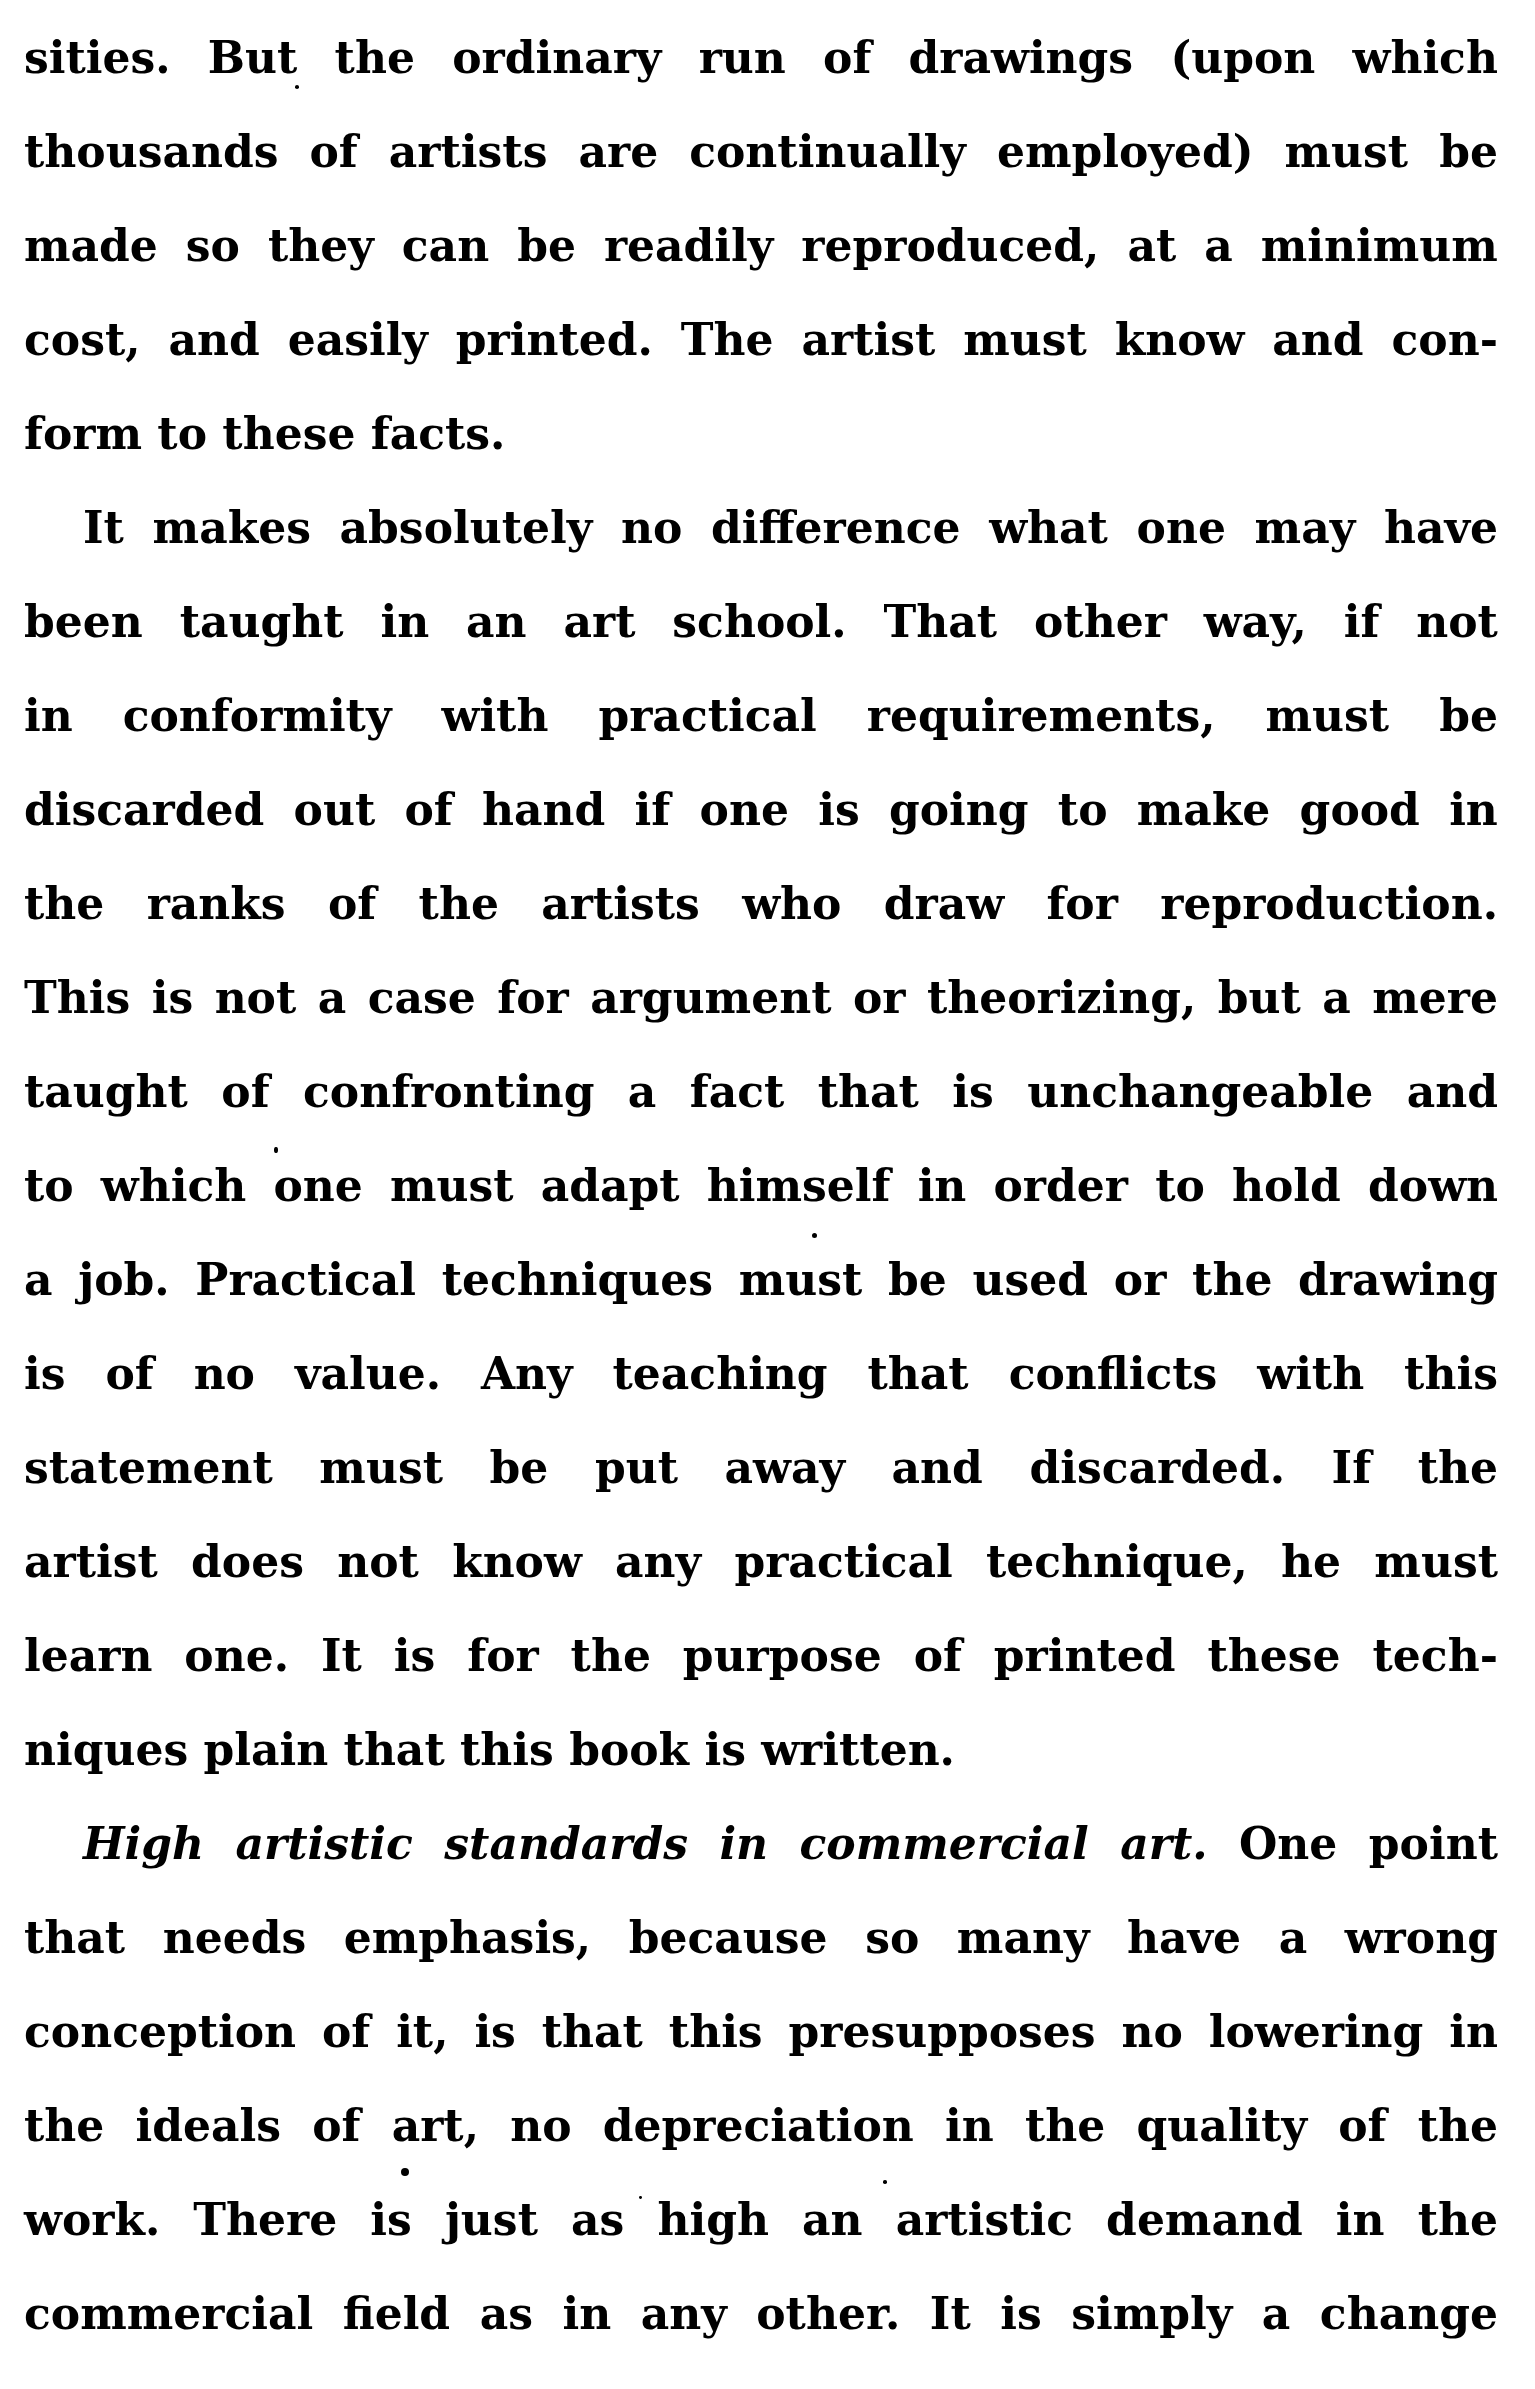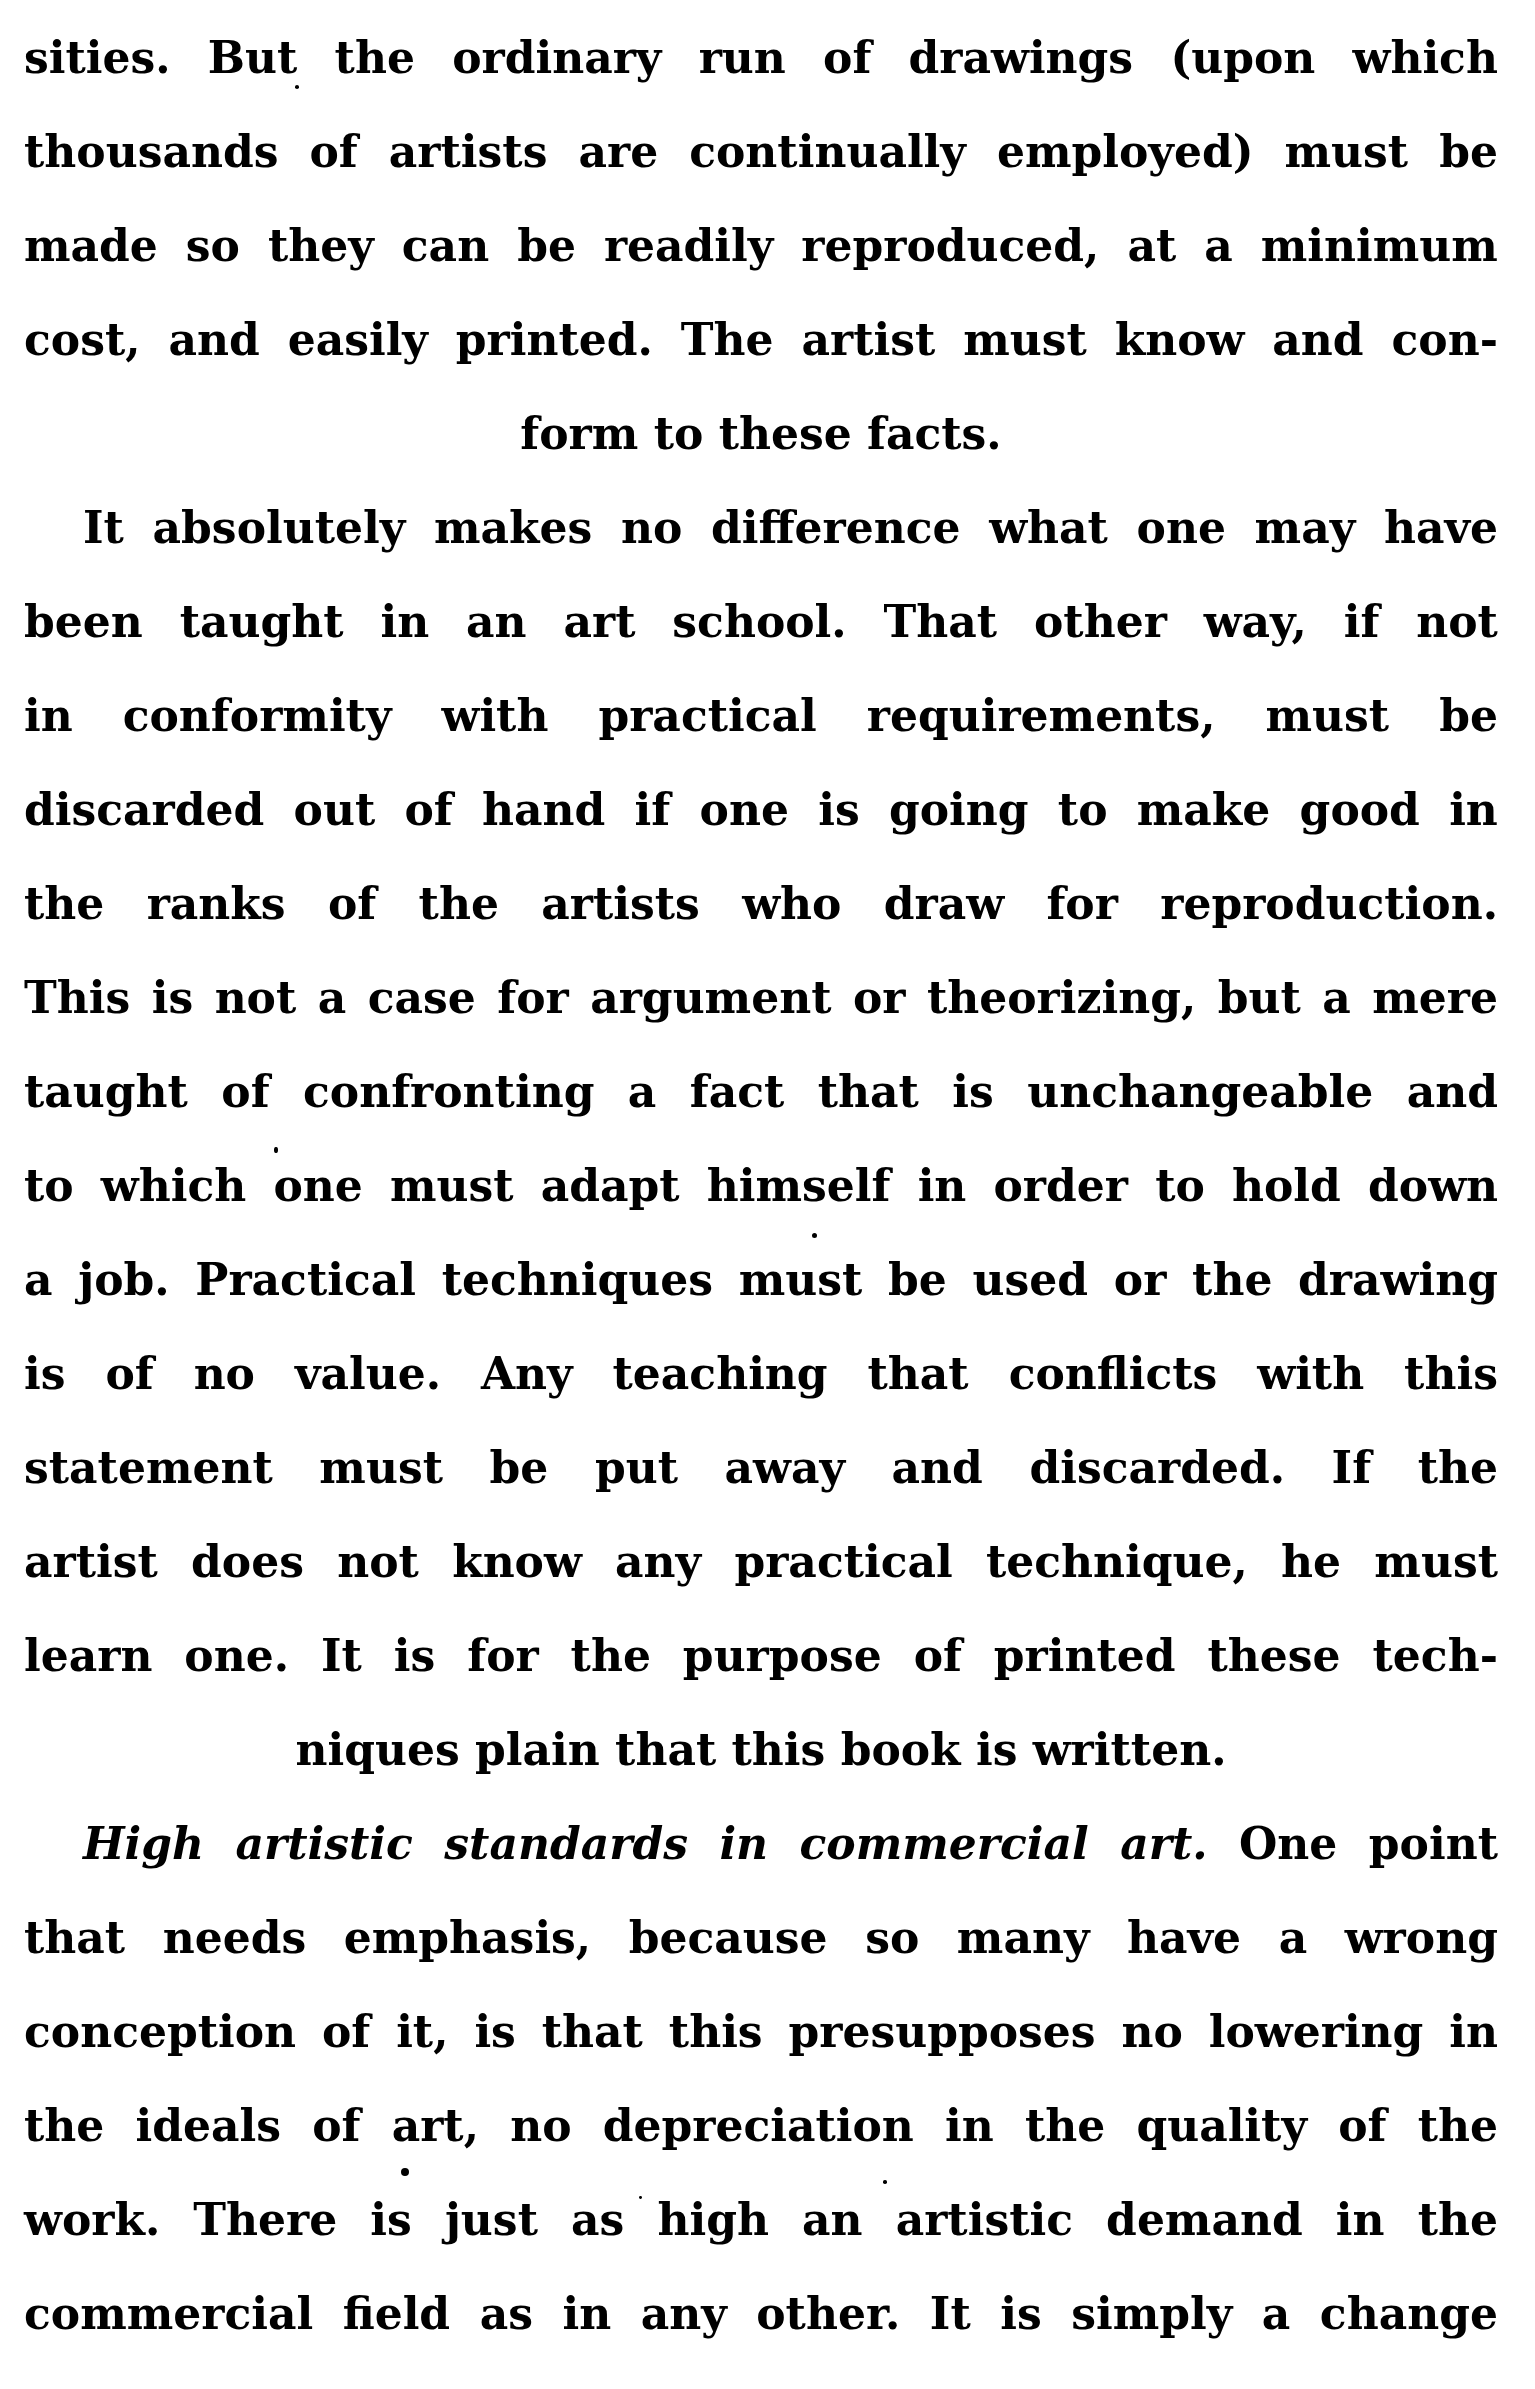--- a/index.html
+++ b/index.html
@@ -6,21 +6,20 @@
     margin: 0;
     padding: 0;
     background: #ffffff;
   }
   .page {
     position: relative;
     width: 1535px;
     height: 2389px;
     background: #ffffff;
     overflow: hidden;
-    text-align: center;
   }
   .text-block {
     position: absolute;
     left: 24px;
     right: 37px;
     top: 11.3px;
     font-family: "DejaVu Serif", "Liberation Serif", serif;
     font-weight: 700;
     font-size: 44px;
     color: #000000;
@@ -97,22 +96,22 @@
         <span class="w">The</span>
         <span class="w">artist</span>
         <span class="w">must</span>
         <span class="w">know</span>
         <span class="w">and</span>
         <span class="w">con-</span>
       </div>
       <div class="line left"><span class="">form to these facts. </span></div>
       <div class="line indent">
         <span class="w">It</span>
+        <span class="w">makes</span>
         <span class="w">absolutely</span>
-        <span class="w">makes</span>
         <span class="w">no</span>
         <span class="w">difference</span>
         <span class="w">what</span>
         <span class="w">one</span>
         <span class="w">may</span>
         <span class="w">have</span>
       </div>
       <div class="line">
         <span class="w">been</span>
         <span class="w">taught</span>

